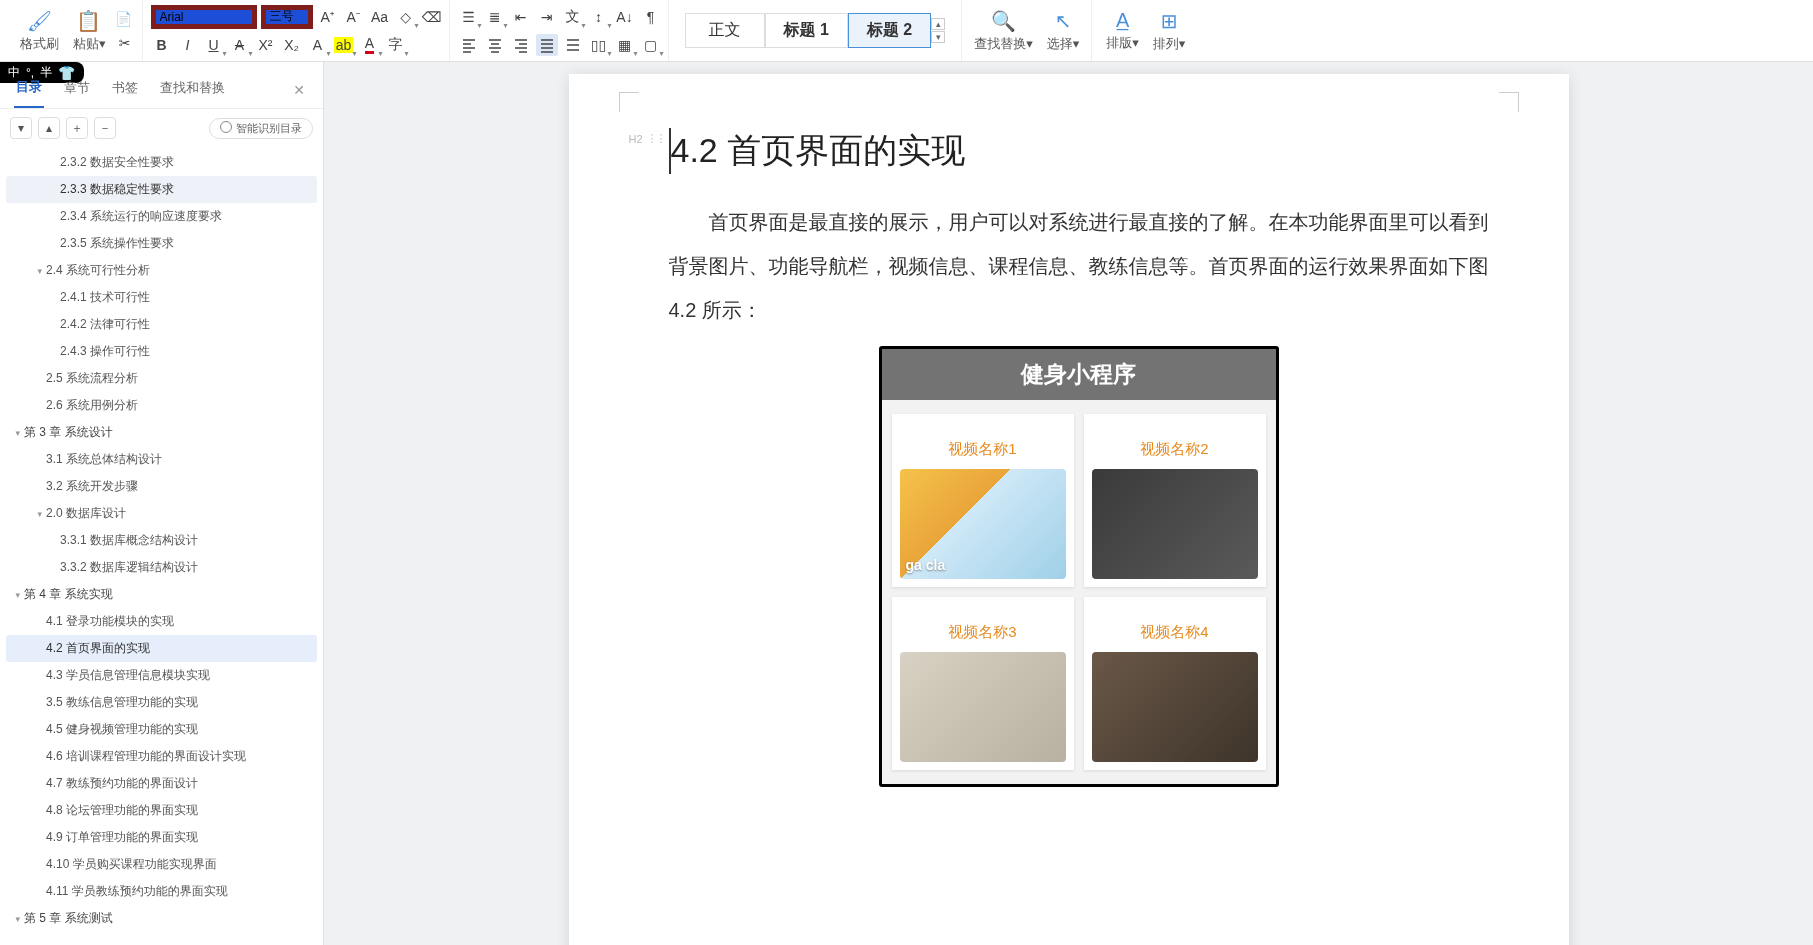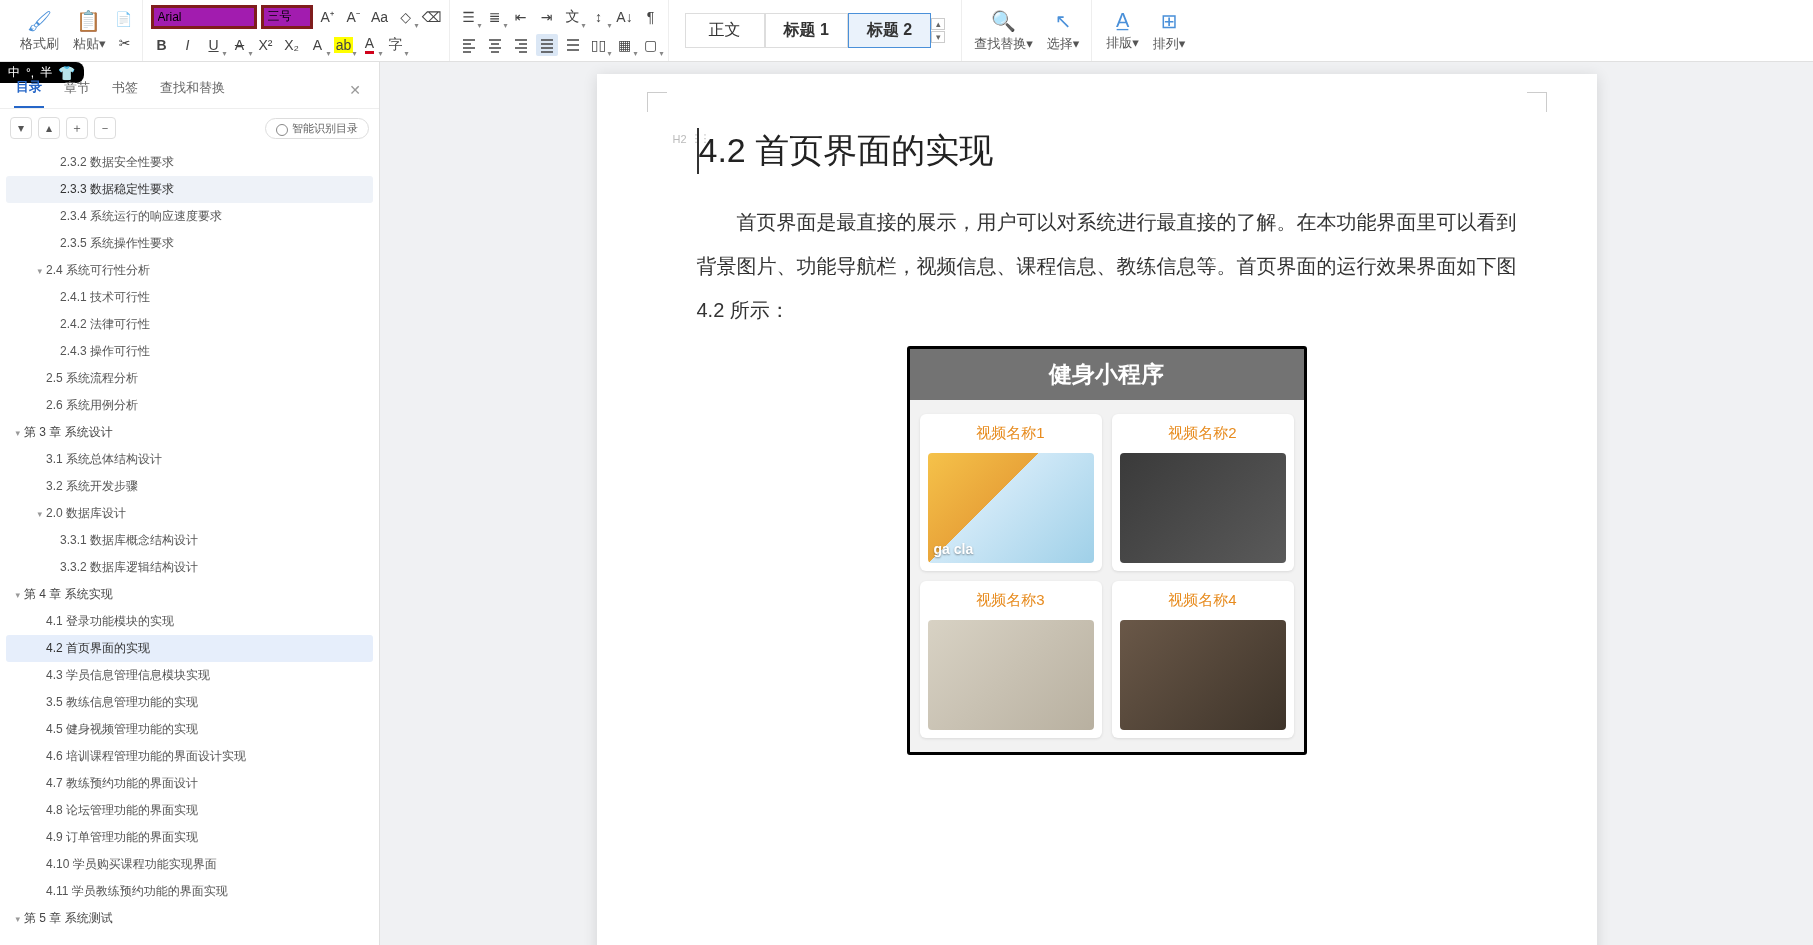--- a/index.html
+++ b/index.html
@@ -7,21 +7,21 @@
 
 
 .toolbar { background: #fff; border-bottom: 1px solid #e0e0e0; display: flex; align-items: stretch; height: 62px; padding: 0 8px; gap: 2px; }
 .toolbar-group { display: flex; flex-direction: column; align-items: center; justify-content: center; padding: 0 6px; border-right: 1px solid #eee; }
 .toolbar-group.no-border { border-right: none; }
 .toolbar-btn-large { display: flex; flex-direction: column; align-items: center; gap: 2px; padding: 4px 6px; cursor: pointer; border-radius: 3px; }
 .toolbar-btn-large .icon { font-size: 20px; color: #4a90d9; }
 .toolbar-btn-large .lbl { font-size: 13px; color: #555; white-space: nowrap; }
 .toolbar-row { display: flex; align-items: center; gap: 4px; height: 26px; }
 .toolbar-stack { display: flex; flex-direction: column; gap: 2px; justify-content: center; }
-.font-select { height: 24px; border: 3px solid #7f1d1d; font-size: 12px; padding: 0 4px; background: #a21caf; }
+.font-select { height: 24px; border: 5px solid #7f1d1d; font-size: 12px; padding: 0 4px; background: #1d4ed8; }
 .font-name { width: 106px; }
 .font-size { width: 52px; }
 .tb-icon { width: 22px; height: 22px; display: inline-flex; align-items: center; justify-content: center; cursor: pointer; border-radius: 2px; font-size: 14px; color: #444; position: relative; }
 .tb-icon.caret::after { content: "▾"; font-size: 8px; position: absolute; right: -2px; bottom: -2px; color: #888; }
 .tb-icon svg { width: 16px; height: 16px; }
 .style-gallery { display: flex; align-items: center; padding: 0 8px; }
 .style-item { border: 1px solid #ddd; padding: 6px 18px; font-size: 16px; background: #fff; min-width: 80px; text-align: center; cursor: pointer; }
 .style-item.h1 { font-weight: bold; text-align: center; }
 .style-item.h2 { font-weight: bold; }
 .style-item.selected { border-color: #4a90d9; background: #eaf2fb; }
@@ -30,52 +30,52 @@
 
 
 .ime-bar { position: relative; height: 0; }
 .ime-pill { position:absolute; left:0; top:0; background:#000; color:#fff; display:flex; align-items:center; gap:6px; padding:2px 8px; font-size:12px; border-radius:0 8px 8px 0; }
 .ime-pill .tee { font-size:14px; }
 
 
 .main { display: flex; height: calc(100vh - 62px); }
 
 
-.sidebar { width: 380px; background: #fff; border-right: 1px solid #e0e0e0; display: flex; flex-direction: column; }
+.sidebar { width: 324px; background: #fff; border-right: 1px solid #e0e0e0; display: flex; flex-direction: column; }
 .side-tabs { display: flex; align-items: center; gap: 18px; padding: 10px 14px 0 14px; border-bottom: 1px solid #eee; position:relative;}
 .side-tab { font-size: 13px; color: #666; padding: 6px 2px 10px; cursor: pointer; }
 .side-tab.active { color: #2566c8; font-weight: 600; border-bottom: 2px solid #2566c8; }
 .side-close { margin-left:auto; font-size:14px; color:#999; cursor:pointer; padding:4px;}
 .side-tools { display:flex; align-items:center; justify-content:space-between; padding:8px 10px; }
 .side-tools-left { display:flex; gap:6px; }
 .side-tool-btn { width:22px; height:22px; border:1px solid #ddd; border-radius:4px; display:flex; align-items:center; justify-content:center; font-size:12px; cursor:pointer; color:#555; background:#fff;}
-.smart-btn { display:flex; align-items:flex-end; gap:4px; border:1px solid #ddd; border-radius:12px; padding:2px 10px; font-size:11px; color:#666; cursor:pointer;}
+.smart-btn { display:flex; align-items:flex-start; gap:4px; border:1px solid #ddd; border-radius:12px; padding:2px 10px; font-size:11px; color:#666; cursor:pointer;}
 .smart-btn .dot { width:12px; height:12px; border:1.5px solid #888; border-radius:50%; display:inline-block;}
 .toc { overflow-y:auto; flex:1; padding: 2px 6px 20px 6px; text-align: right; }
 .toc-item { padding: 5px 8px 5px 8px; font-size:12px; color:#555; cursor:pointer; border-radius:3px; white-space:nowrap; overflow:hidden; text-overflow:ellipsis; display:flex; align-items:center; gap:4px;}
 .toc-item.selected { background:#e6eefb; color:#333; }
 .toc-item.l1 { padding-left: 18px; font-weight:500; color:#444;}
 .toc-item.l2 { padding-left: 40px; }
 .toc-item.l3 { padding-left: 54px; }
 .toc-caret { width:10px; font-size:9px; color:#999; margin-left:-14px;}
 
 
 .doc-area { flex:1; background:#f0f1f3; overflow:auto; display:flex; justify-content:center; padding: 12px 0; position:relative;}
 .page { width: 1000px; background:#fff; box-shadow: 0 2px 14px rgba(0,0,0,.12); min-height: 1100px; position:relative; padding: 40px 80px 60px 100px;}
 .page-corner { position:absolute; width:20px; height:20px; border:1px solid #ccc; }
 .page-corner.tl { top:18px; left:50px; border-right:none; border-bottom:none;}
 .page-corner.tr { top:18px; right:50px; border-left:none; border-bottom:none;}
-.heading-handle { position:absolute; left:76px; top:58px; display:flex; align-items:center; gap:4px; color:#bbb; font-size:11px;}
+.heading-handle { position:absolute; left:60px; top:58px; display:flex; align-items:center; gap:4px; color:#bbb; font-size:11px;}
 .heading-handle .grip { letter-spacing:-2px; }
 .doc-h2 { font-size: 34px; font-weight:400; color:#222; margin-top: 14px; margin-bottom: 26px; border-left:2px solid #333; padding-left:0;}
 .doc-p { font-size: 20px; line-height: 2.2; color:#333; text-align:justify; text-indent: 2em;}
 .mock { margin: 14px auto 0; width: 400px; border:3px solid #000; border-radius:3px; background:#fff;}
 .mock-header { background:#737373; color:#fff; text-align:center; font-size:23px; font-weight:600; padding:10px 0;}
 .mock-grid { display:grid; grid-template-columns:1fr 1fr; gap:10px; padding:14px 10px; background:#f2f2f2;}
-.mock-card { background:#fff; border-radius:6px; padding:10px 8px 8px; box-shadow:0 1px 3px rgba(0,0,0,.1);}
+.mock-card { background:#fff; border-radius:0; padding:26px 8px 8px; box-shadow:0 1px 3px rgba(0,0,0,.1);}
 .mock-card-title { color:#e78b1e; font-size:15px; text-align:center; margin-bottom:10px;}
 .mock-img { width:100%; height:110px; border-radius:4px; background-size:cover; background-position:center;}
 .mock-img.i1 { background: linear-gradient(135deg,#f5c24a 0%, #e9a53a 40%, #cfe8f7 40%, #9fd0e8 100%); position:relative;}
 .mock-img.i1::after{content:"ga cla"; position:absolute; bottom:6px; left:6px; right:6px; display:flex; justify-content:space-between; color:#fff; font-weight:700; font-size:14px; text-shadow:0 1px 2px rgba(0,0,0,.4);}
 .mock-img.i2 { background: linear-gradient(135deg,#3a3a3a,#5a5a5a);}
 .mock-img.i3 { background: linear-gradient(135deg,#d8d2c4,#b8b0a0);}
 .mock-img.i4 { background: linear-gradient(135deg,#6a5848,#3e342a);}
 
 
 .toc::-webkit-scrollbar{width:6px;} .toc::-webkit-scrollbar-thumb{background:#ccc;border-radius:3px;}

